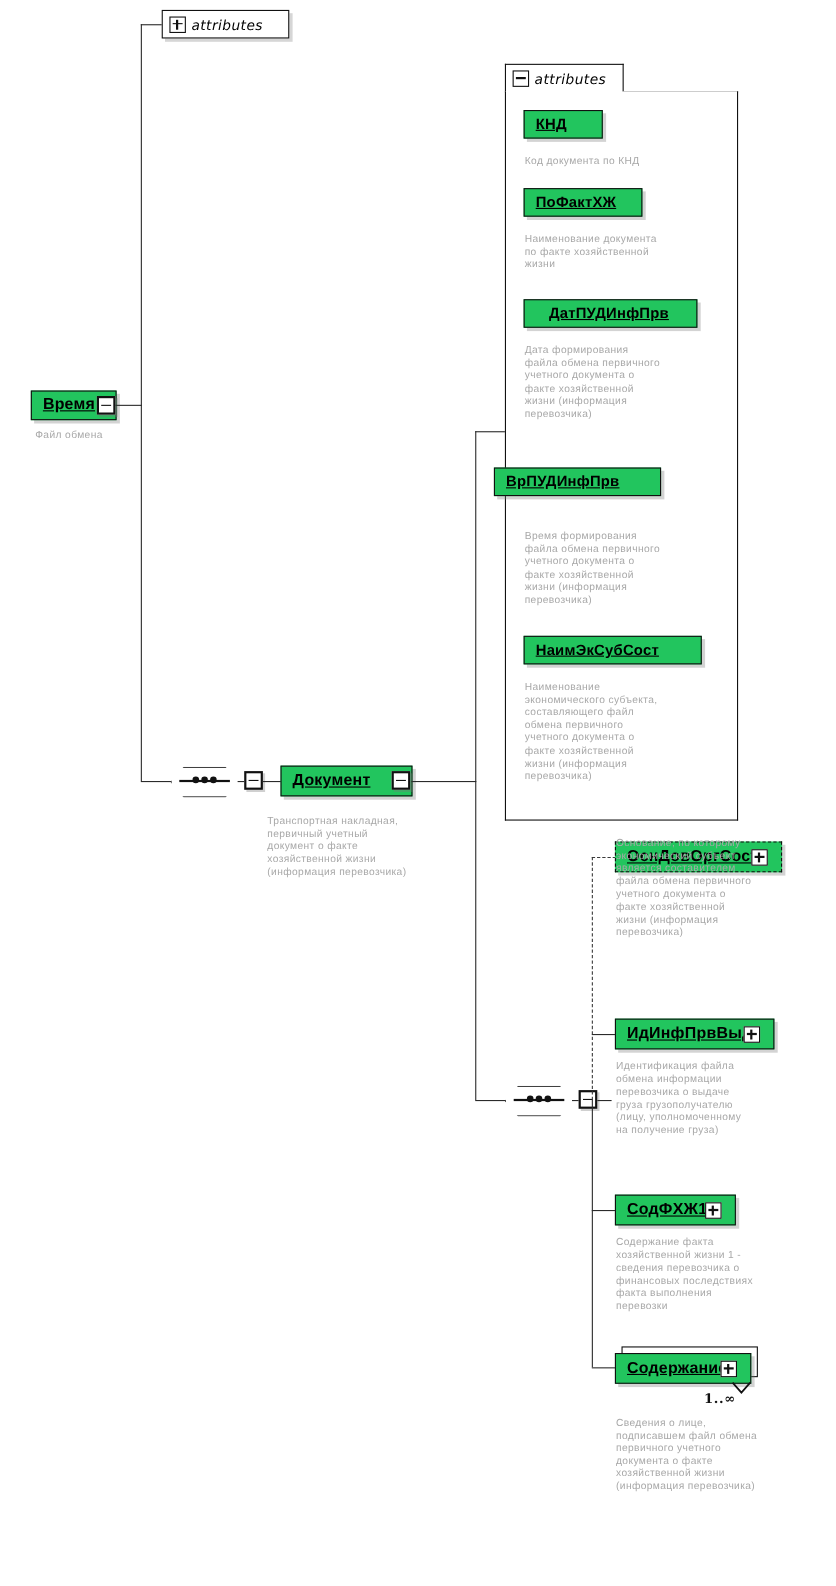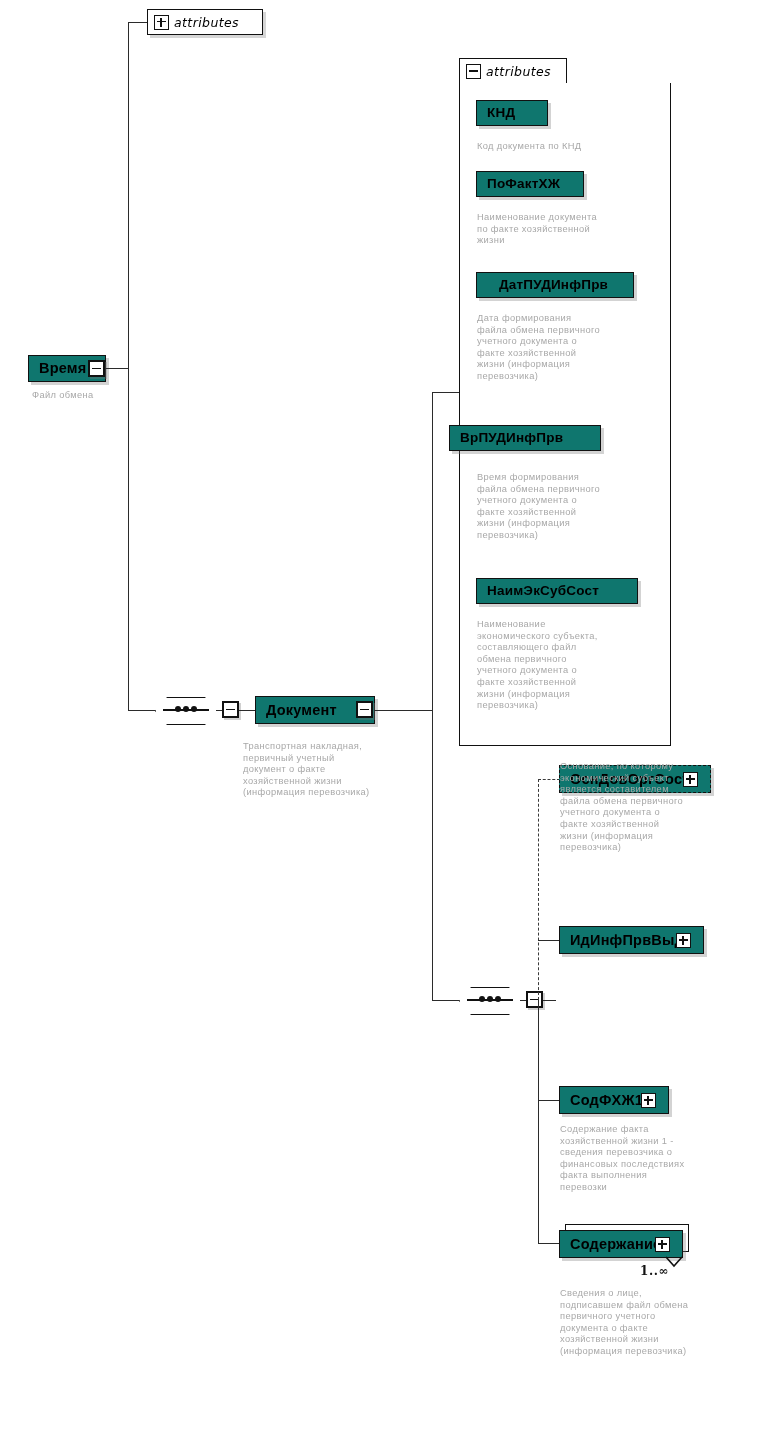--- a/index.html
+++ b/index.html
@@ -16,24 +16,25 @@
   
   .hline{position:absolute;height:0;border-top:1.4px solid #2b2b2b;}
   .vline{position:absolute;width:0;border-left:1.4px solid #2b2b2b;}
   .hline.dashed{border-top:1.6px dashed #3a3a3a;}
   .vline.dashed{border-left:1.6px dashed #3a3a3a;}
 
   
   .node{
     position:absolute;
     border:1.8px solid #111;
-    background:#0f766e;
+    background:#22c55e;
     box-shadow:3px 3px 0 rgba(120,120,120,.33);
     display:flex;align-items:center;
     box-sizing:border-box;
+    text-decoration:underline;
   }
   .node.dashedbox{border:1.8px dashed #111;}
   .node .nlabel{
     font-weight:bold;font-size:14.5px;letter-spacing:.2px;
     padding:0 8px 0 10px;white-space:nowrap;line-height:1;
   }
   .node.small .nlabel{font-size:13.5px;}
 
   
   .stack-back{
@@ -196,21 +197,21 @@
   <div class="caption" style="left:477px;top:313px;width:170px;">Дата формирования
 файла обмена первичного
 учетного документа о
 факте хозяйственной
 жизни (информация
 перевозчика)</div>
 
   <div class="node small" style="left:449px;top:425px;width:152px;height:26px;">
     <span class="nlabel">ВрПУДИнфПрв</span>
   </div>
-  <div class="caption" style="left:477px;top:472px;width:170px;">Время формирования
+  <div class="caption" style="left:477px;top:482px;width:170px;">Время формирования
 файла обмена первичного
 учетного документа о
 факте хозяйственной
 жизни (информация
 перевозчика)</div>
 
   <div class="node small" style="left:476px;top:578px;width:162px;height:26px;">
     <span class="nlabel">НаимЭкСубСост</span>
   </div>
   <div class="caption" style="left:477px;top:619px;width:170px;">Наименование
@@ -250,20 +251,26 @@
 учетного документа о
 факте хозяйственной
 жизни (информация
 перевозчика)</div>
 
   <div class="hline" style="left:538px;top:940px;width:22px;"></div>
   <div class="node" style="left:559px;top:926px;width:145px;height:28px;">
     <span class="nlabel">ИдИнфПрвВыд</span>
     <span class="tgl plus" style="position:absolute;right:7px;top:6px;"></span>
   </div>
+  <div class="caption" style="left:560px;top:964px;width:172px;">Идентификация файла
+обмена информации
+перевозчика о выдаче
+груза грузополучателю
+(лицу, уполномоченному
+на получение груза)</div>
 
   <div class="hline" style="left:538px;top:1100px;width:22px;"></div>
   <div class="node" style="left:559px;top:1086px;width:110px;height:28px;">
     <span class="nlabel">СодФХЖ1</span>
     <span class="tgl plus" style="position:absolute;right:7px;top:6px;"></span>
   </div>
   <div class="caption" style="left:560px;top:1124px;width:172px;">Содержание факта
 хозяйственной жизни 1 -
 сведения перевозчика о
 финансовых последствиях

